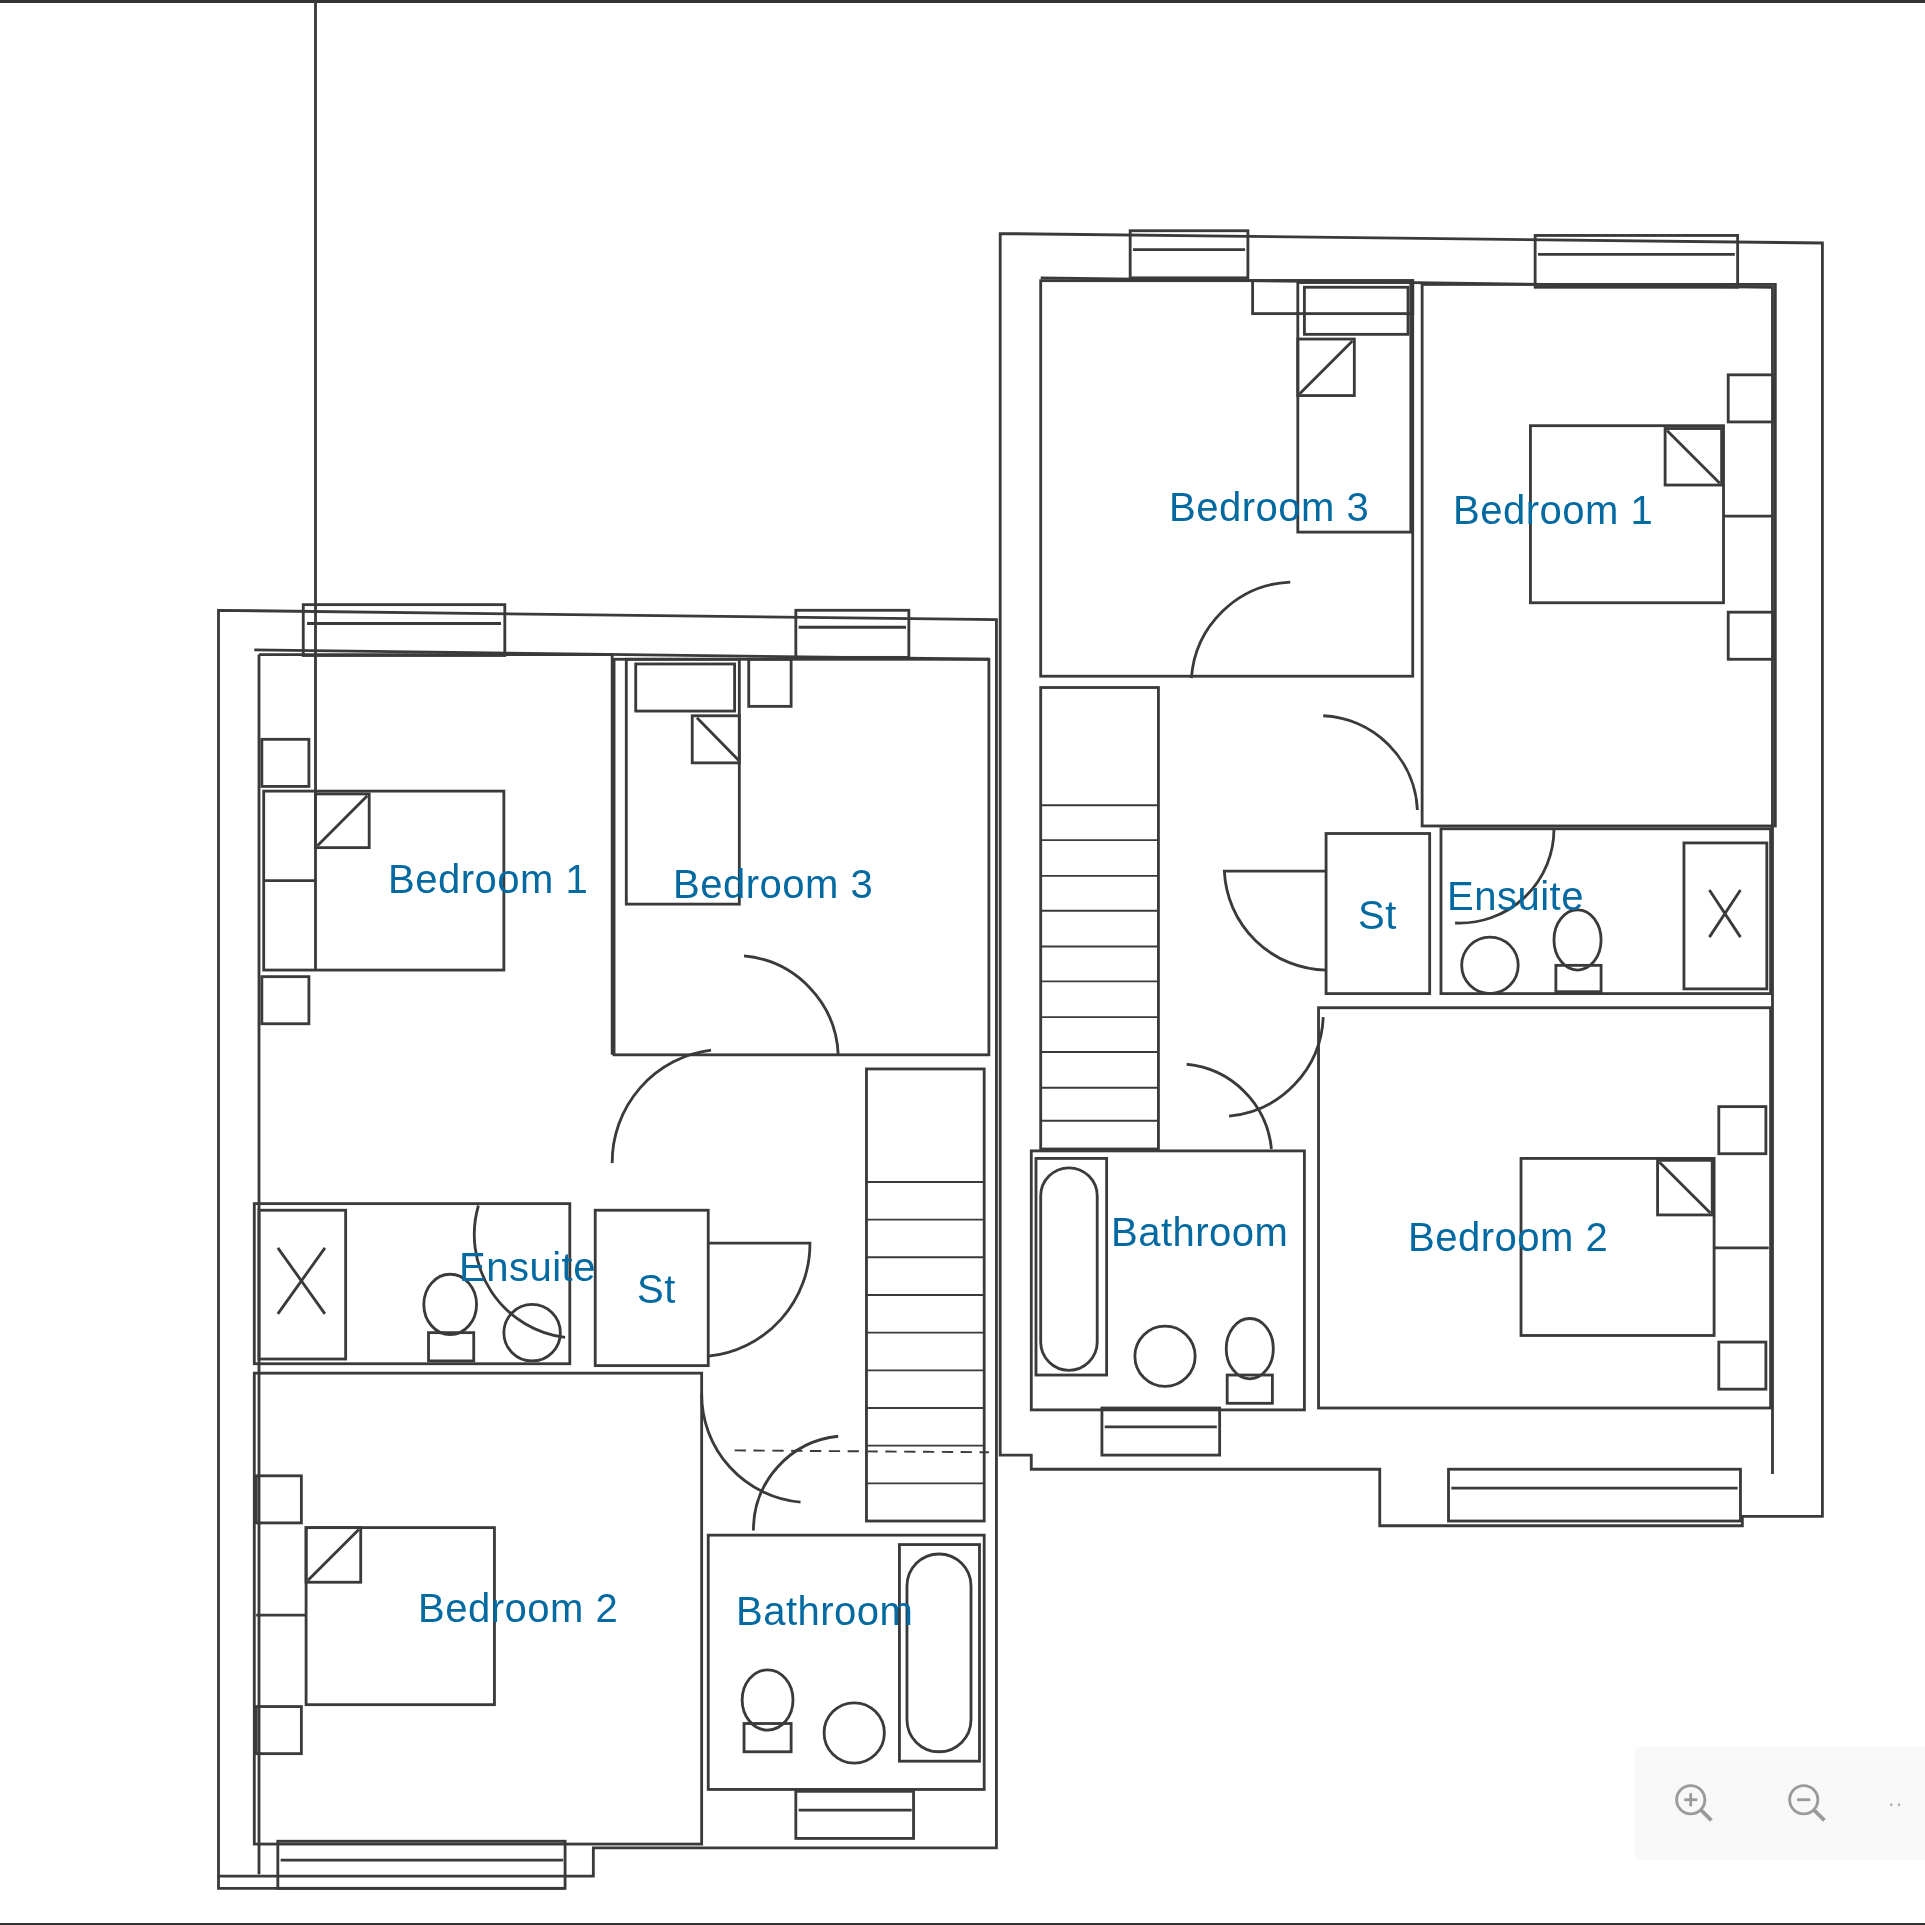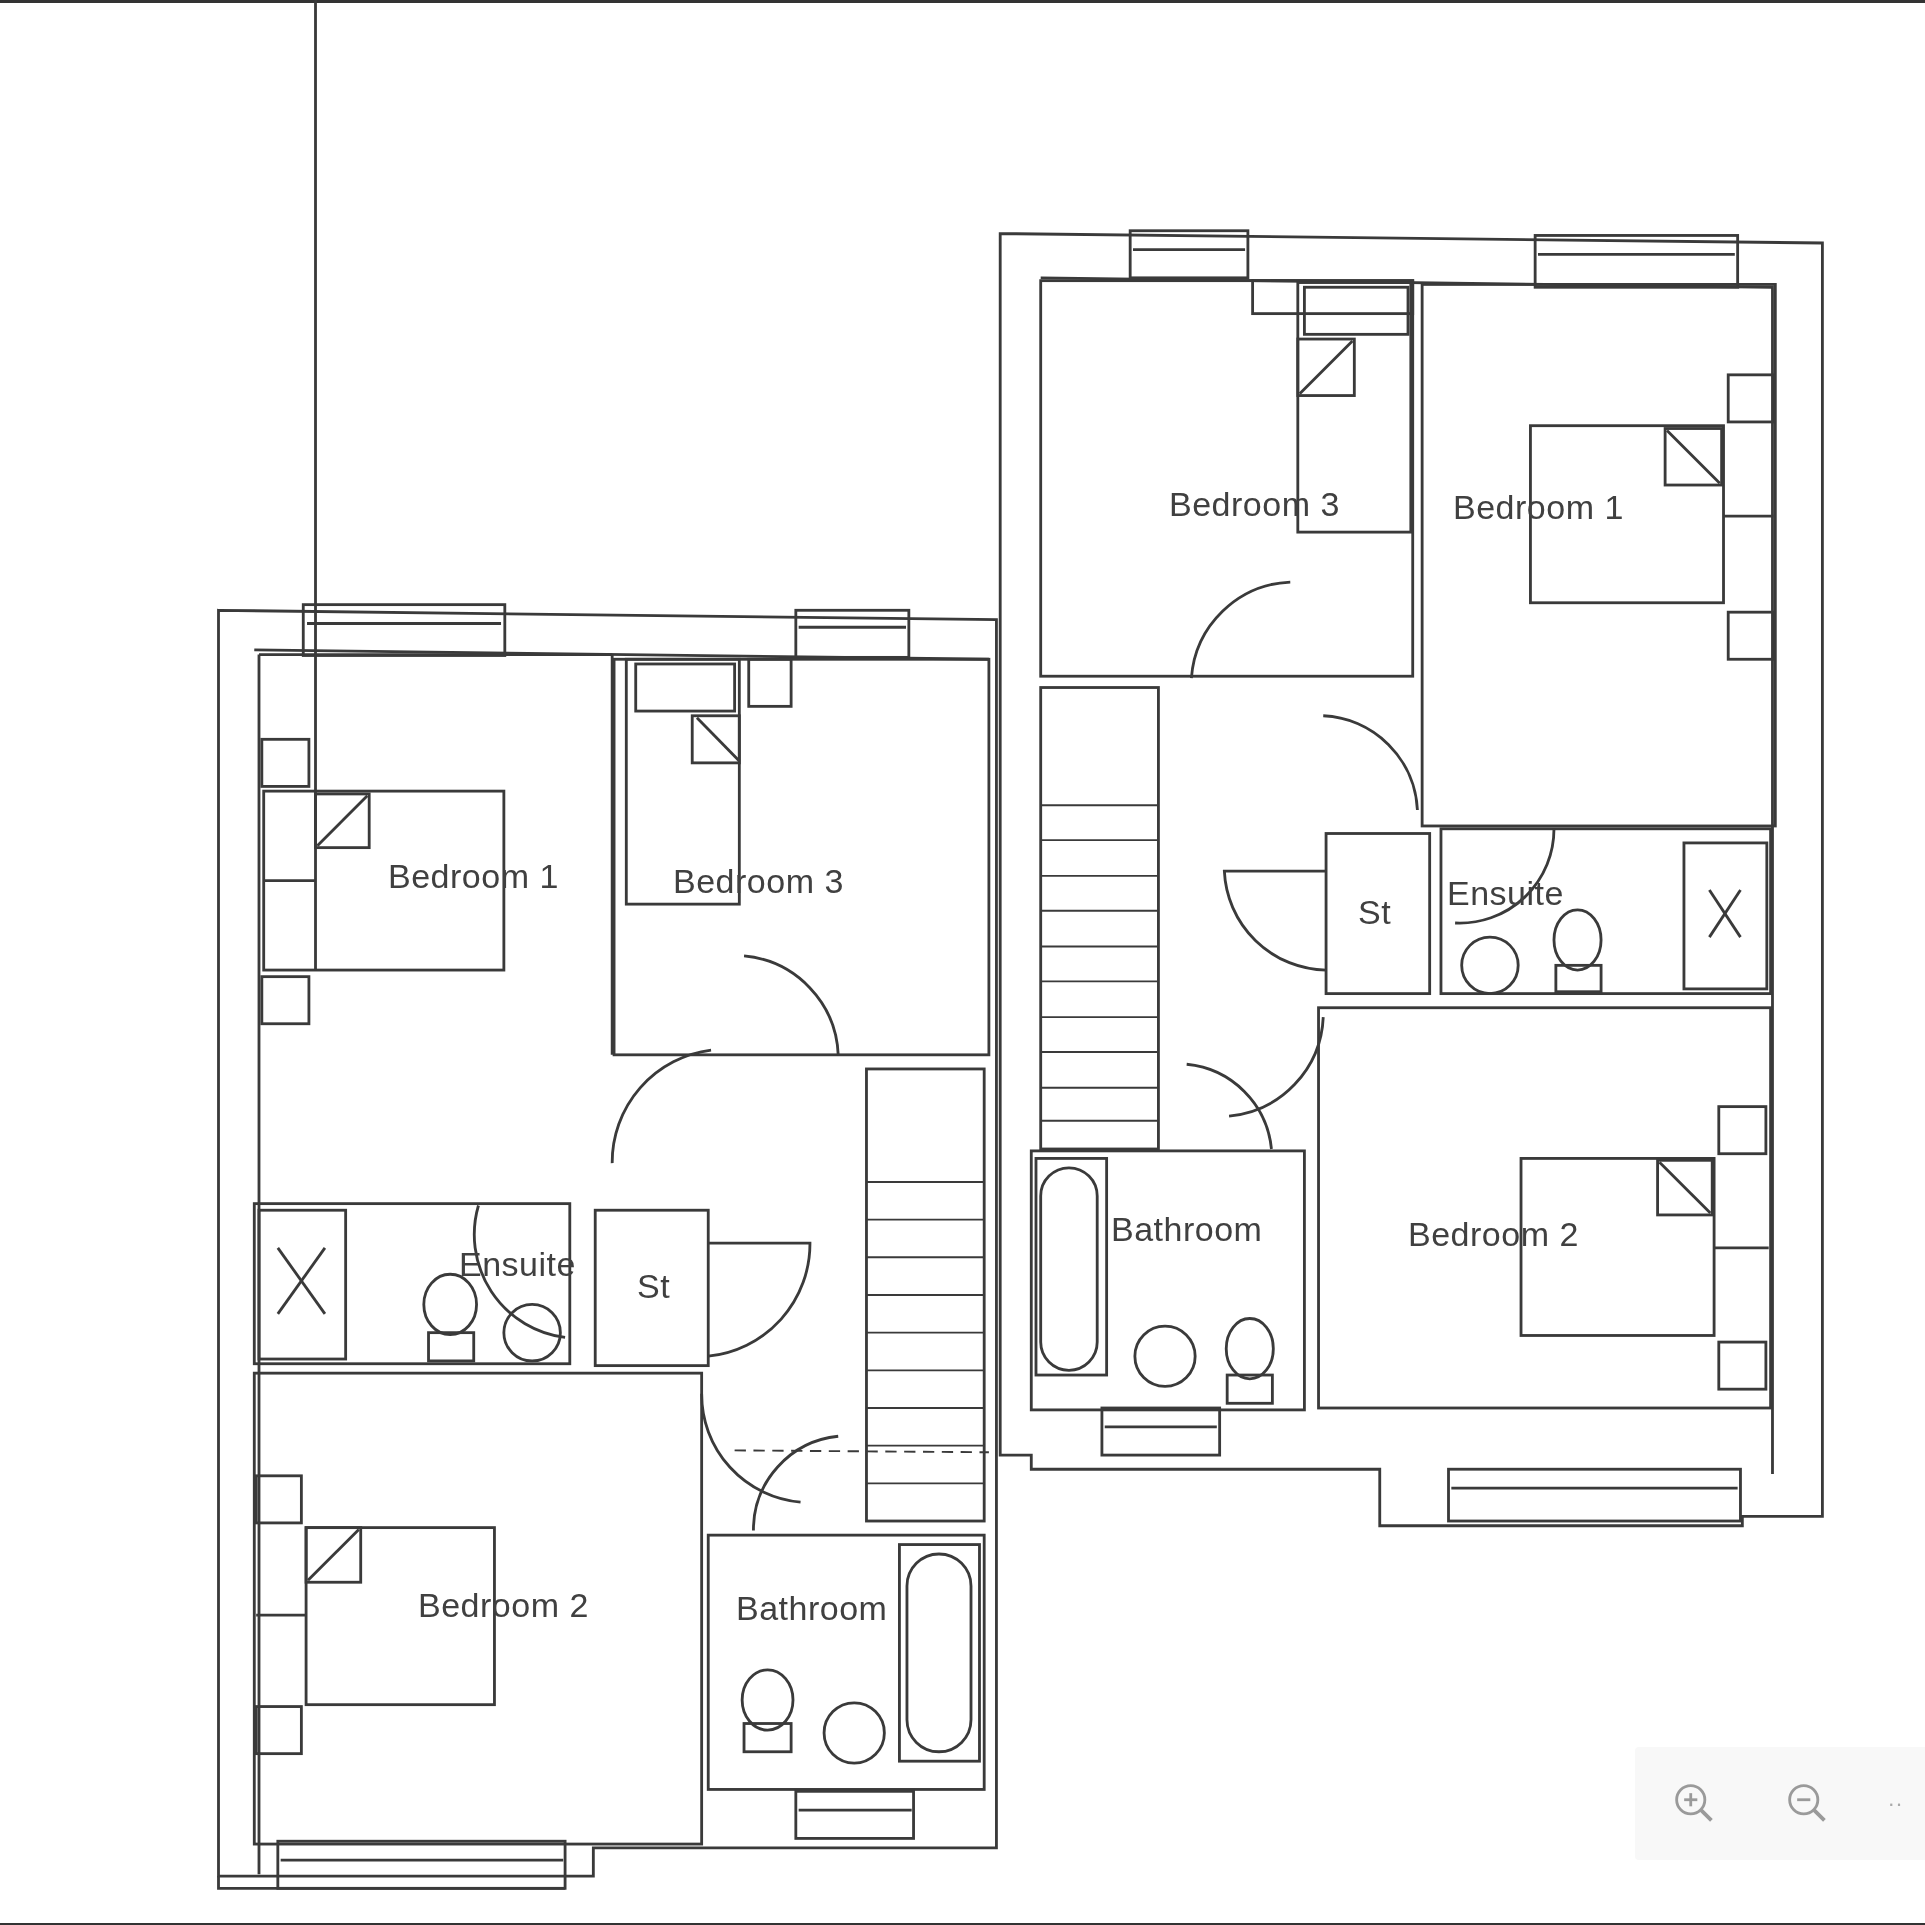--- a/index.html
+++ b/index.html
@@ -1,21 +1,21 @@
 <!DOCTYPE html>
 <html style="font-size:15px"><head>
 <meta charset="utf-8">
 <style>
   html, body { margin:0; padding:0; background:#ffffff; }
   body { width:1926px; height:1926px; position:relative; overflow:hidden; font-family:"Liberation Sans", sans-serif; }
   .topbar { position:absolute; left:0; top:0; width:1926px; height:2.8px; background:#333333; }
   .bottombar { position:absolute; left:0; bottom:0; width:1926px; height:2.8px; background:#333333; }
   .plan { position:absolute; left:0; top:0; width:1926px; height:1926px; }
   .plan svg { width:1926px; height:1926px; display:block; }
-  .label { position:absolute; font-size:34px; color:#404040; white-space:nowrap; letter-spacing:0.5px; }
+  .label { position:absolute; font-size:40px; color:#0369a1; white-space:nowrap; letter-spacing:0.5px; }
   .zoom-panel { position:absolute; left:1635px; top:1747px; width:301px; height:113px; background:#f8f8f8; border-radius:3.8px; display:flex; align-items:center; gap:66px; padding-left:36px; box-sizing:border-box; }
   .zbtn { width:47px; height:47px; cursor:pointer; display:flex; align-items:center; justify-content:center; }
   .zbtn svg { width:47px; height:47px; }
   .more { color:#aaaaaa; font-size:22.6px; margin-left:-9.4px; }
 </style>
 </head>
 <body>
 
 <div class="topbar"></div>
 

